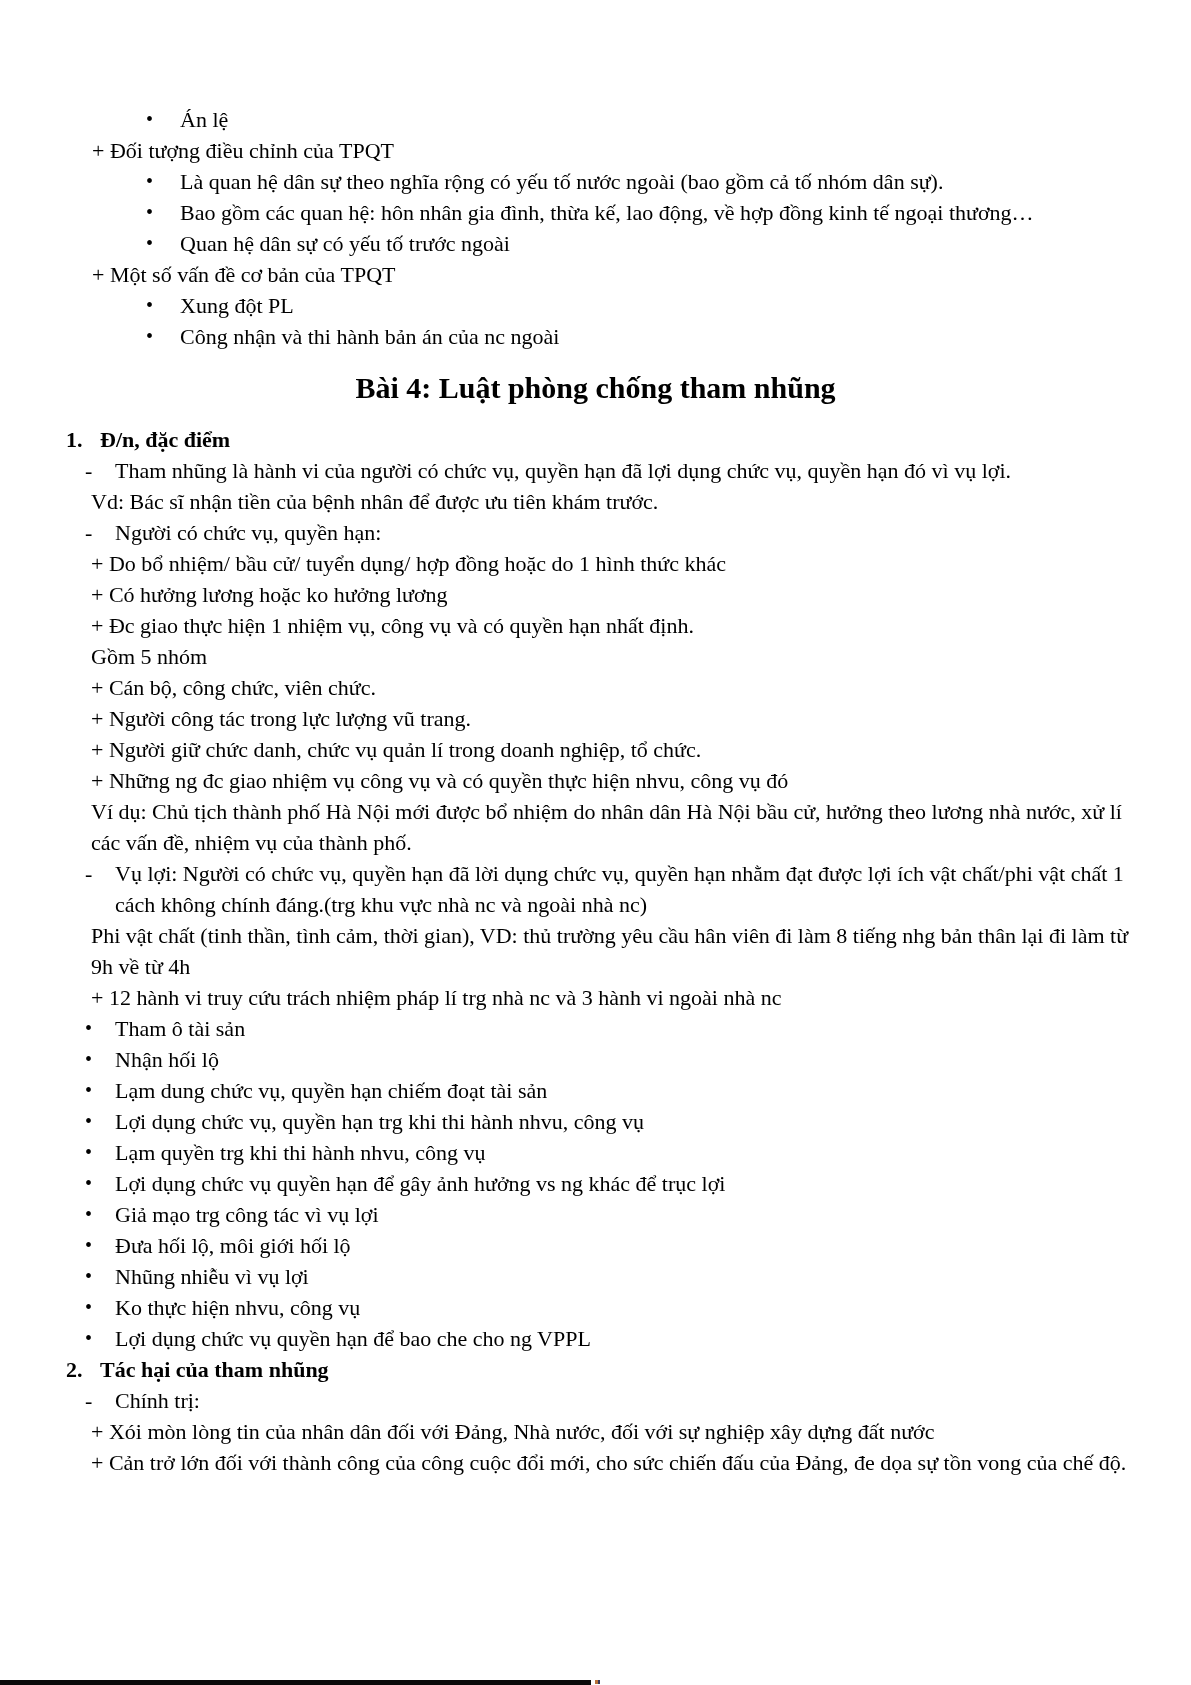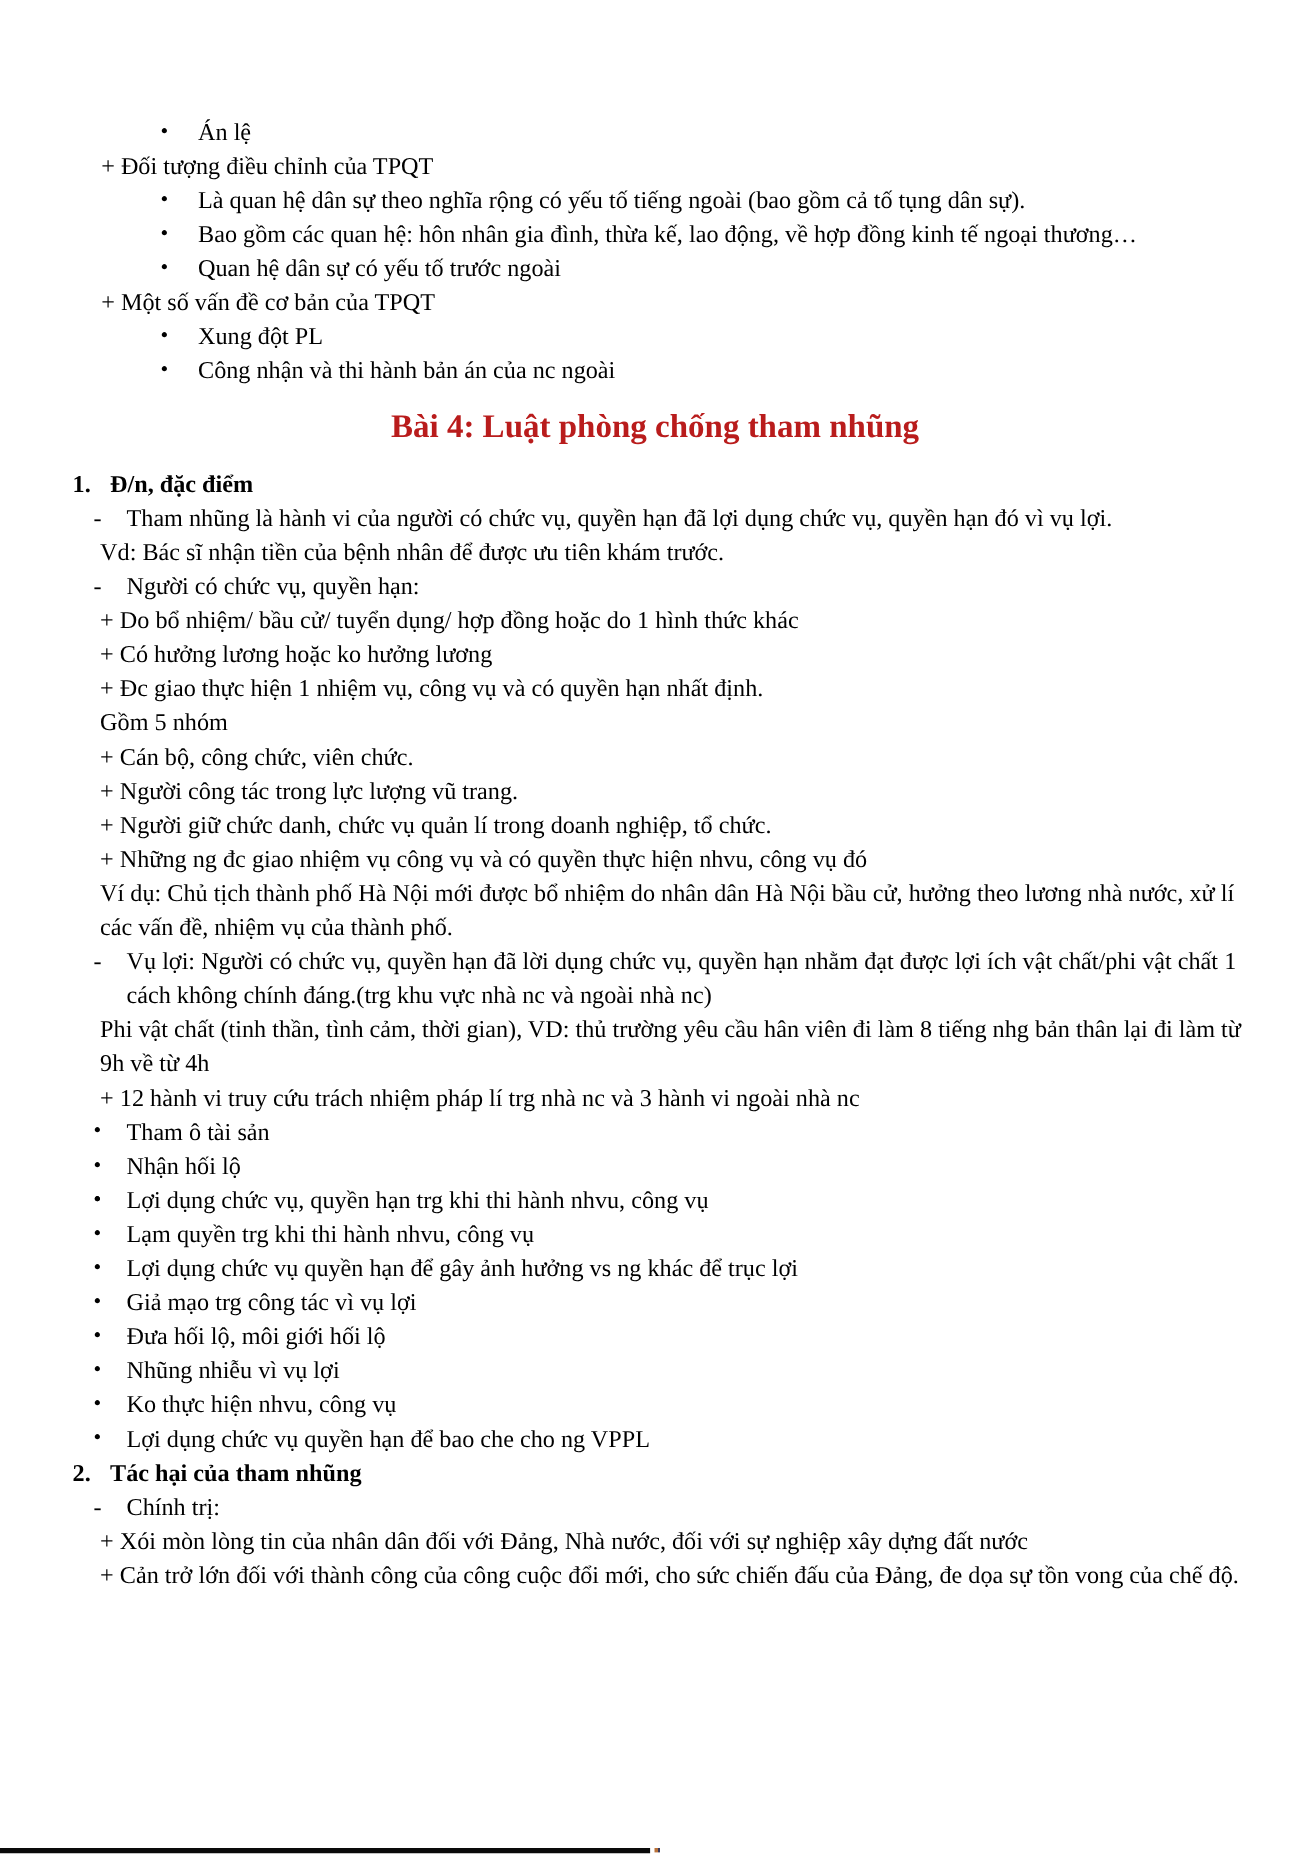--- a/index.html
+++ b/index.html
@@ -73,46 +73,46 @@
     height: 4px;
     background: linear-gradient(90deg, #b97239 60%, #3a3a5c 60%);
   }
 </style>
 </head>
 <body>
 
 <div class="doc" id="doc-blocks">
     <div class="blk bl2"><span class="marker">•</span><span>Án lệ</span></div>
     <div class="blk plus1"><span>+ Đối tượng điều chỉnh của TPQT</span></div>
-    <div class="blk bl2"><span class="marker">•</span><span>Là quan hệ dân sự theo nghĩa rộng có yếu tố tiếng ngoài (bao gồm cả tố tụng dân sự).</span></div>
+    <div class="blk bl2"><span class="marker">•</span><span>Là quan hệ dân sự theo nghĩa rộng có yếu tố nước ngoài (bao gồm cả tố nhóm dân sự).</span></div>
     <div class="blk bl2"><span class="marker">•</span><span>Bao gồm các quan hệ: hôn nhân gia đình, thừa kế, lao động, về hợp đồng kinh tế ngoại thương…</span></div>
     <div class="blk bl2"><span class="marker">•</span><span>Quan hệ dân sự có yếu tố trước ngoài</span></div>
     <div class="blk plus1"><span>+ Một số vấn đề cơ bản của TPQT</span></div>
     <div class="blk bl2"><span class="marker">•</span><span>Xung đột PL</span></div>
     <div class="blk bl2"><span class="marker">•</span><span>Công nhận và thi hành bản án của nc ngoài</span></div>
-    <div class="title-blk" style="color: #b91c1c;">Bài 4: Luật phòng chống tham nhũng</div>
+    <div class="title-blk" style="color: #000000;">Bài 4: Luật phòng chống tham nhũng</div>
     <div class="blk heading"><span class="num">1.</span><span>Đ/n, đặc điểm</span></div>
     <div class="blk dash"><span class="marker">-</span><span>Tham nhũng là hành vi của người có chức vụ, quyền hạn đã lợi dụng chức vụ, quyền hạn đó vì vụ lợi.</span></div>
     <div class="blk cont"><span>Vd: Bác sĩ nhận tiền của bệnh nhân để được ưu tiên khám trước.</span></div>
     <div class="blk dash"><span class="marker">-</span><span>Người có chức vụ, quyền hạn:</span></div>
     <div class="blk cont"><span>+ Do bổ nhiệm/ bầu cử/ tuyển dụng/ hợp đồng hoặc do 1 hình thức khác</span></div>
     <div class="blk cont"><span>+ Có hưởng lương hoặc ko hưởng lương</span></div>
     <div class="blk cont"><span>+ Đc giao thực hiện 1 nhiệm vụ, công vụ và có quyền hạn nhất định.</span></div>
     <div class="blk cont"><span>Gồm 5 nhóm</span></div>
     <div class="blk cont"><span>+ Cán bộ, công chức, viên chức.</span></div>
     <div class="blk cont"><span>+ Người công tác trong lực lượng vũ trang.</span></div>
     <div class="blk cont"><span>+ Người giữ chức danh, chức vụ quản lí trong doanh nghiệp, tổ chức.</span></div>
     <div class="blk cont"><span>+ Những ng đc giao nhiệm vụ công vụ và có quyền thực hiện nhvu, công vụ đó</span></div>
     <div class="blk cont"><span>Ví dụ: Chủ tịch thành phố Hà Nội mới được bổ nhiệm do nhân dân Hà Nội bầu cử, hưởng theo lương nhà nước, xử lí các vấn đề, nhiệm vụ của thành phố.</span></div>
     <div class="blk dash"><span class="marker">-</span><span>Vụ lợi: Người có chức vụ, quyền hạn đã lời dụng chức vụ, quyền hạn nhằm đạt được lợi ích vật chất/phi vật chất 1 cách không chính đáng.(trg khu vực nhà nc và ngoài nhà nc)</span></div>
     <div class="blk cont"><span>Phi vật chất (tinh thần, tình cảm, thời gian), VD: thủ trường yêu cầu hân viên đi làm 8 tiếng nhg bản thân lại đi làm từ 9h về từ 4h</span></div>
     <div class="blk cont"><span>+ 12 hành vi truy cứu trách nhiệm pháp lí trg nhà nc và 3 hành vi ngoài nhà nc</span></div>
     <div class="blk b1"><span class="marker">•</span><span>Tham ô tài sản</span></div>
     <div class="blk b1"><span class="marker">•</span><span>Nhận hối lộ</span></div>
-    <div class="blk b1"><span class="marker">•</span></div>
+    <div class="blk b1"><span class="marker">•</span><span>Lạm dung chức vụ, quyền hạn chiếm đoạt tài sản</span></div>
     <div class="blk b1"><span class="marker">•</span><span>Lợi dụng chức vụ, quyền hạn trg khi thi hành nhvu, công vụ</span></div>
     <div class="blk b1"><span class="marker">•</span><span>Lạm quyền trg khi thi hành nhvu, công vụ</span></div>
     <div class="blk b1"><span class="marker">•</span><span>Lợi dụng chức vụ quyền hạn để gây ảnh hưởng vs ng khác để trục lợi</span></div>
     <div class="blk b1"><span class="marker">•</span><span>Giả mạo trg công tác vì vụ lợi</span></div>
     <div class="blk b1"><span class="marker">•</span><span>Đưa hối lộ, môi giới hối lộ</span></div>
     <div class="blk b1"><span class="marker">•</span><span>Nhũng nhiễu vì vụ lợi</span></div>
     <div class="blk b1"><span class="marker">•</span><span>Ko thực hiện nhvu, công vụ</span></div>
     <div class="blk b1"><span class="marker">•</span><span>Lợi dụng chức vụ quyền hạn để bao che cho ng VPPL</span></div>
     <div class="blk heading"><span class="num">2.</span><span>Tác hại của tham nhũng</span></div>
     <div class="blk dash"><span class="marker">-</span><span>Chính trị:</span></div>

